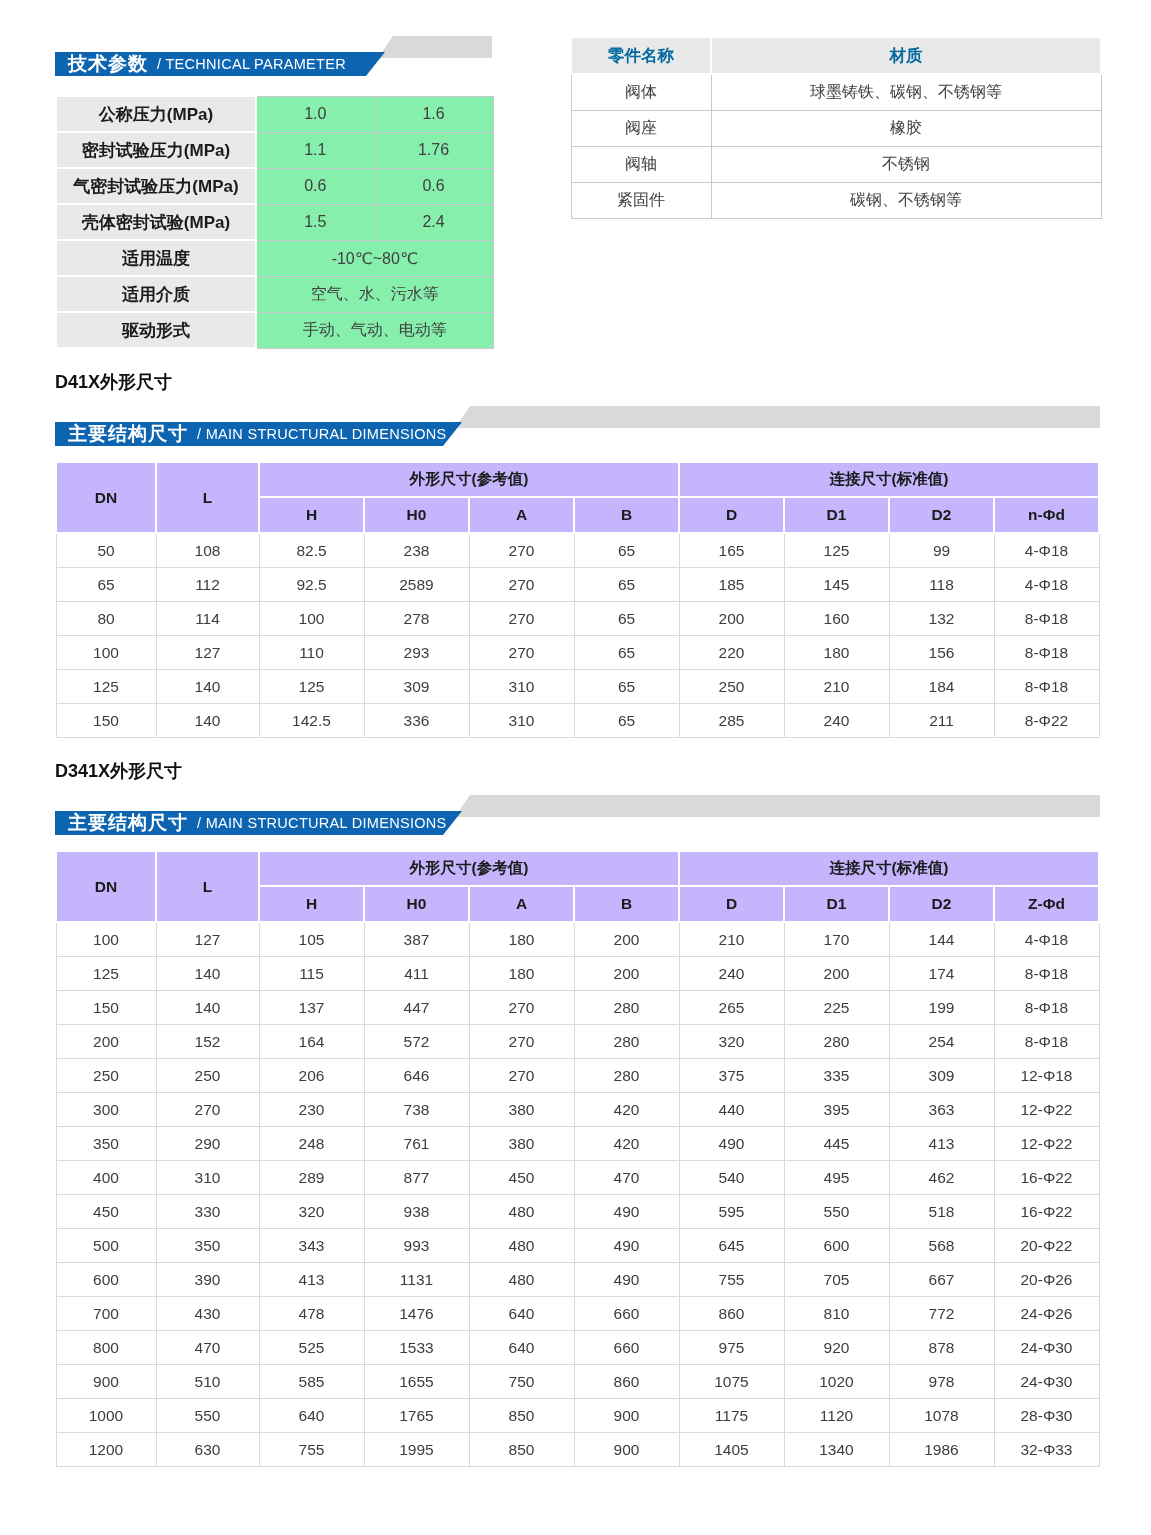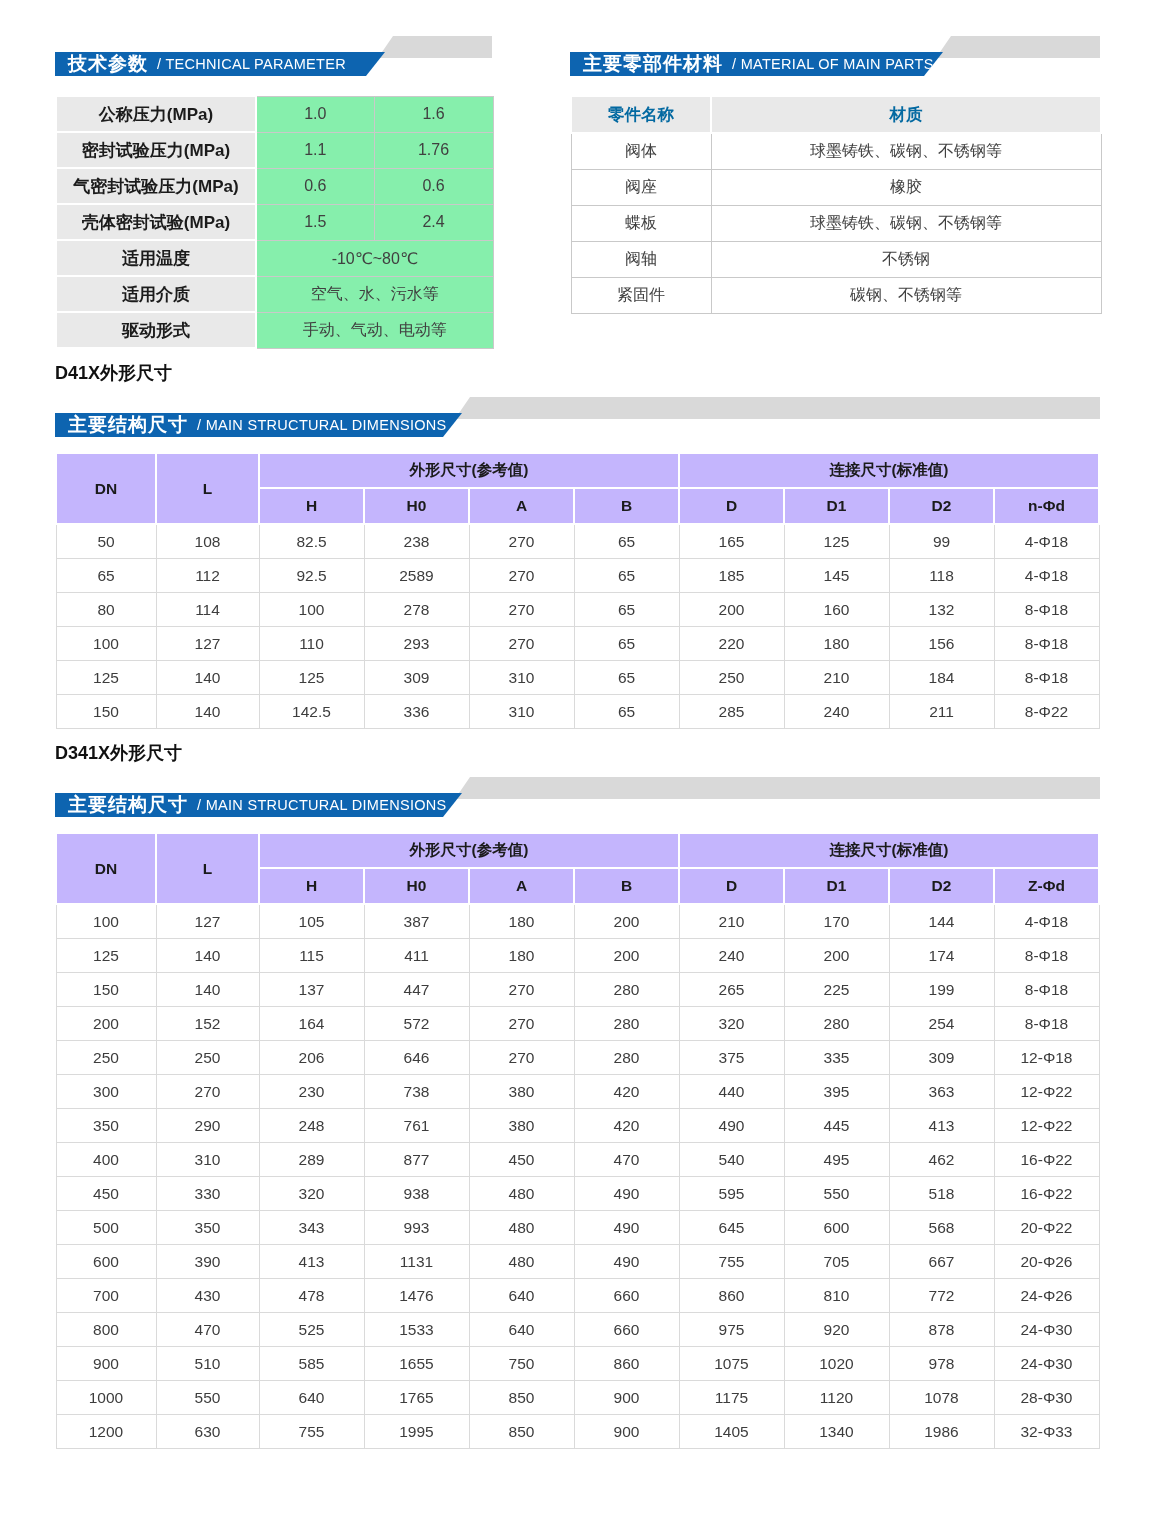--- a/index.html
+++ b/index.html
@@ -19,21 +19,21 @@
   .banner .ben{font-size:14.5px;letter-spacing:.3px;}
   .banner.tech .blue{width:330px}.banner.tech .slash{width:338px}
   .banner.mat  .blue{width:373px}.banner.mat  .slash{width:381px}
   .banner.dims .blue{width:407px}.banner.dims .slash{width:415px}
 
   
   .top-row{display:flex;gap:78px;}
   .col-left{width:437px;}
   .col-right{width:530px;}
   .top-row .banner{margin-bottom:30px;}
-  .section-label{margin:12px 0 12px;font-size:18px;font-weight:bold;color:#111;}
+  .section-label{margin:21px 0 12px;font-size:18px;font-weight:bold;color:#111;}
   .banner.dims{margin-bottom:26px;}
   #d41x-table{margin-bottom:2px;}
 
   
   table{border-collapse:collapse;table-layout:fixed;}
   td,th{text-align:center;vertical-align:middle;overflow:hidden;}
 
   .tech{width:437px;}
   .tech td.lbl{background:#e9e9e9;border:2px solid #ffffff;font-weight:bold;
     font-size:17px;color:#1b1b1b;height:32px;}
@@ -106,51 +106,39 @@
             </tr>
             <tr>
               <td class="lbl">驱动形式</td>
               <td class="val" colspan="2">手动、气动、电动等</td>
             </tr>
           </tbody>
       </table>
     </section>
 
     <section class="col-right">
-      <div class="banner mat">
-        <div class="gray"></div>
-        <div class="slash"></div>
-        <div class="blue">
-          <span class="bzh">主要零部件材料</span>
-          <span class="ben">/ MATERIAL OF MAIN PARTS</span>
-        </div>
-      </div>
       <table class="mat" id="mat-table">
         <colgroup>
             <col style="width:140px">
             <col style="width:390px">
           </colgroup>
         <thead>
             <tr>
               <th>零件名称</th>
               <th>材质</th>
             </tr>
           </thead>
           <tbody>
             <tr>
               <td>阀体</td>
               <td>球墨铸铁、碳钢、不锈钢等</td>
             </tr>
             <tr>
               <td>阀座</td>
               <td>橡胶</td>
-            </tr>
-            <tr>
-              <td>蝶板</td>
-              <td>球墨铸铁、碳钢、不锈钢等</td>
             </tr>
             <tr>
               <td>阀轴</td>
               <td>不锈钢</td>
             </tr>
             <tr>
               <td>紧固件</td>
               <td>碳钢、不锈钢等</td>
             </tr>
           </tbody>

